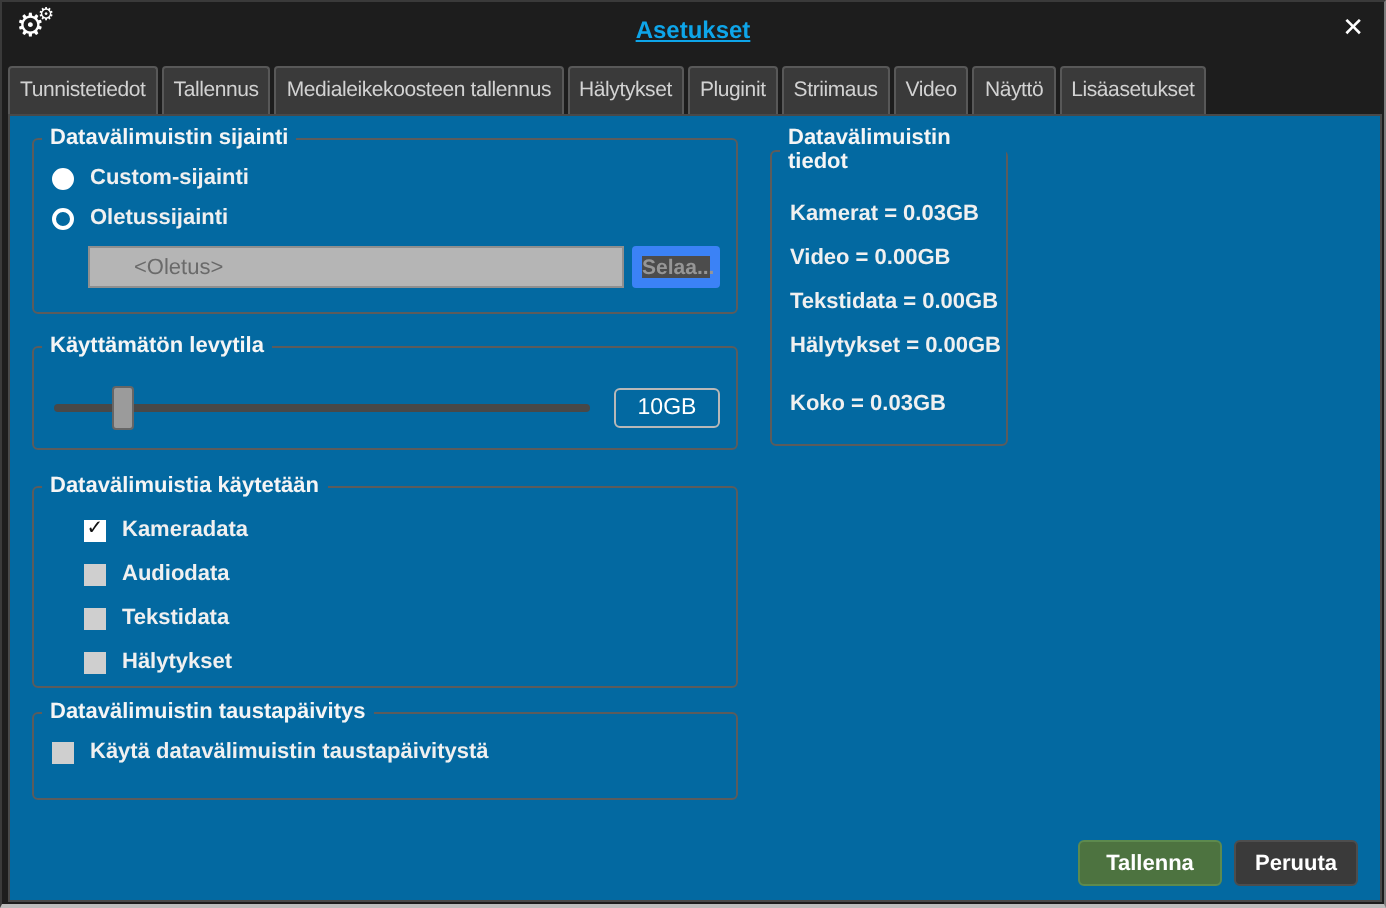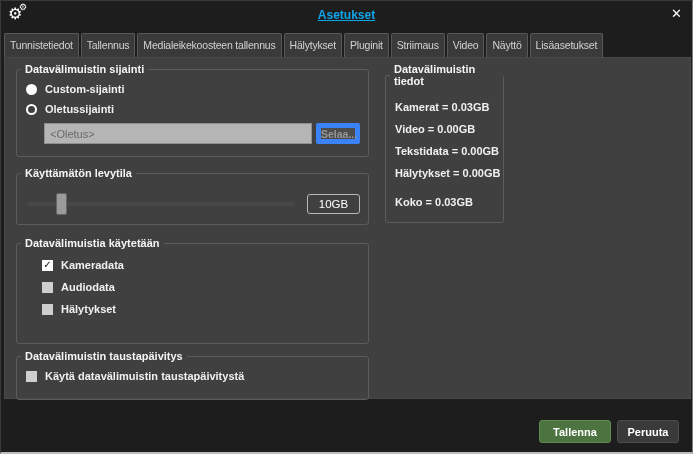--- a/index.html
+++ b/index.html
@@ -36,22 +36,22 @@
     background:#3a3a3a; border:1px solid #585858; border-bottom:none;
     padding:5px 5px 6px 5px; border-radius:2px 2px 0 0; cursor:pointer;
   }
   .tab.active {
     background:#141414; color:#ffffff; font-weight:bold;
     border-color:#585858; position:relative; z-index:3;
     padding-top:6px; margin-bottom:-1px;
   }
 
   
-  .panel { position:absolute; left:3px; top:56px; width:687px; height:342px;
-           background:#404040; border:1px solid #494949; }
+  .panel { position:absolute; left:3px; top:56px; width:687px; height:394px;
+           background:#0369a1; border:1px solid #494949; }
 
   fieldset { position:absolute; border:1px solid #5c5c5c; border-radius:3px; background:transparent; }
   legend { font-size:11px; font-weight:bold; color:#f5f5f5; padding:0 4px; margin-left:4px; }
 
   .grp-location { left:11px; top:5px;   width:353px; height:94px; }
   .grp-disk     { left:11px; top:109px; width:353px; height:58px; }
   .grp-usage    { left:11px; top:179px; width:353px; height:107px; }
   .grp-bg       { left:11px; top:292px; width:353px; height:50px; }
   .grp-info     { left:380px; top:5px;  width:119px; height:160px; }
 
@@ -63,21 +63,21 @@
   .radio.on { background:#ffffff; }
 
   .cb { width:11px; height:11px; background:#cfcfcf; flex:0 0 auto;
         display:inline-flex; align-items:center; justify-content:center;
         font-size:10px; line-height:10px; color:#111; font-weight:bold; }
   .cb.on { background:#ffffff; }
   .cb.on::after { content:"\2713"; }
 
   .path-row { display:flex; align-items:center; gap:4px; margin:8px 8px 0 27px; }
   .path-input { flex:1; height:21px; background:#b5b5b5; border:1px solid #8f8f8f;
-                color:#6a6a6a; font-size:11px; padding:0 5px;
+                color:#6a6a6a; font-size:11px; padding:0 22px;
                 font-family:"Liberation Sans","DejaVu Sans",sans-serif; }
   .browse-btn { width:44px; height:21px; background:#4c4c4c; border:5px solid #3b82f6;
                 border-radius:2px; color:#969696; font-size:10.5px; font-weight:bold;
                 cursor:pointer; font-family:"Liberation Sans","DejaVu Sans",sans-serif; }
 
   .slider-row { display:flex; align-items:center; margin:14px 8px 0 10px; gap:12px; }
   .slider { position:relative; flex:1; height:22px; cursor:pointer; }
   .slider-track { position:absolute; left:0; right:0; top:9px; height:4px;
                   background:#484848; border-radius:2px; }
   .slider-thumb { position:absolute; left:11%; top:0; width:11px; height:22px;
@@ -162,20 +162,24 @@
         <div class="row">
           <span class="cb on"></span>
           <span>Kameradata</span>
         </div>
         <div class="row">
           <span class="cb"></span>
           <span>Audiodata</span>
         </div>
         <div class="row">
           <span class="cb"></span>
+          <span>Tekstidata</span>
+        </div>
+        <div class="row">
+          <span class="cb"></span>
           <span>Hälytykset</span>
         </div>
       </div>
     </fieldset>
 
     <fieldset class="grp-bg">
       <legend>Datavälimuistin taustapäivitys</legend>
       <div class="row">
         <span class="cb"></span>
         <span>Käytä datavälimuistin taustapäivitystä</span>

